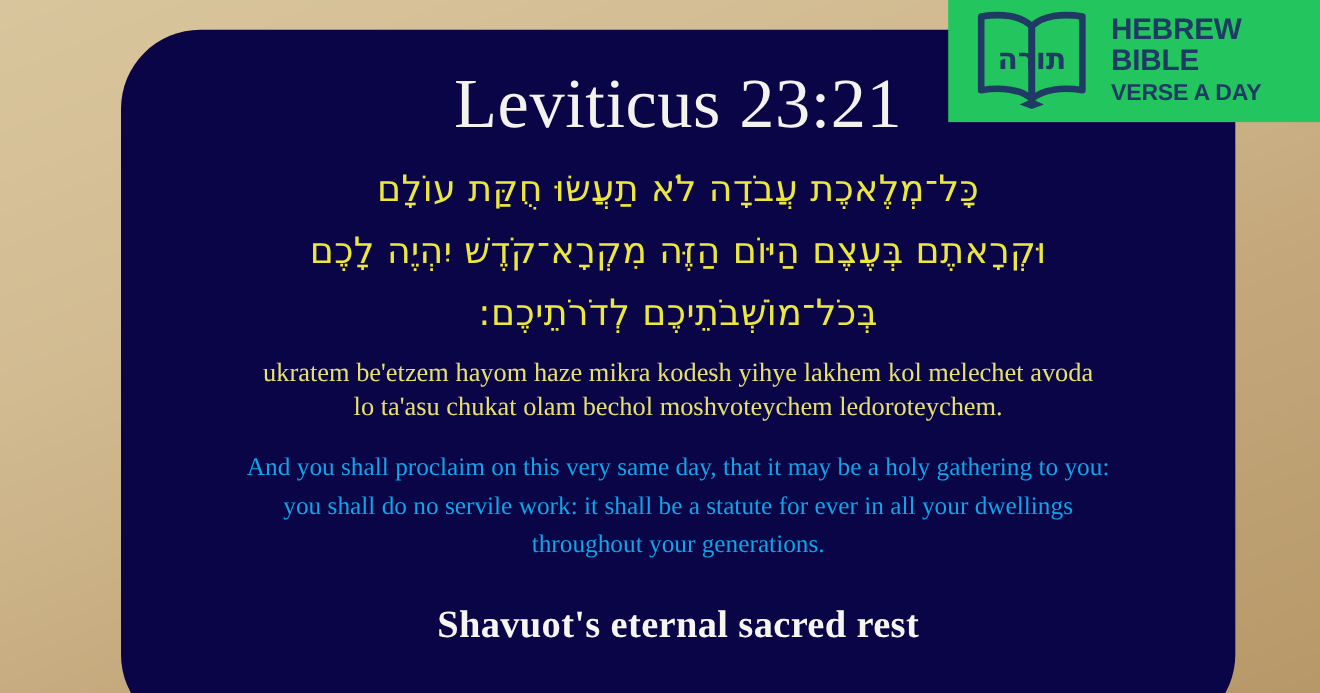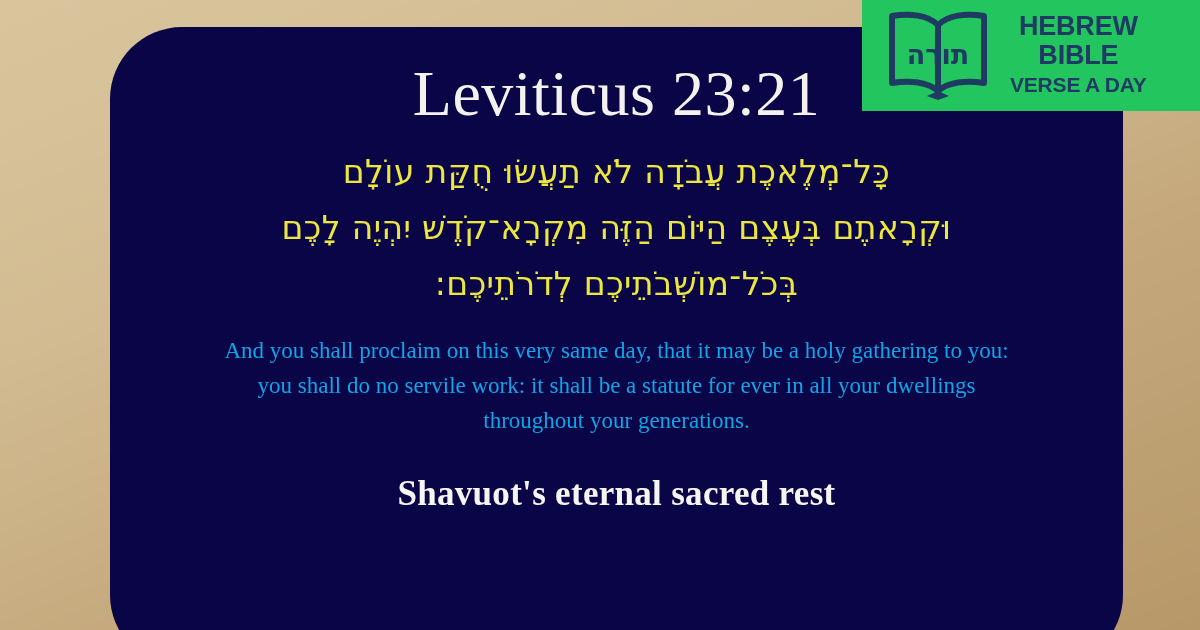--- a/index.html
+++ b/index.html
@@ -114,40 +114,41 @@
     padding:9px 12px 9px 18px;
   }
   #brand-book-icon{ flex:0 0 auto; }
   #brand-text{
     color:#1f3b63;
     font-family:"Liberation Sans", sans-serif;
     font-weight:700;
     font-size:27px;
     line-height:29px;
     letter-spacing:-.2px;
-    text-align:center;
+    text-align:left;
   }
   #brand-line-3{ font-size:21px; }
 </style>
 </head>
 <body>
 
 <div id="bg-photo-base"></div>
 <div id="bg-photo"></div>
 
 <div id="verse-card">
 
   <div id="verse-title">Leviticus 23:21</div>
 
   <div id="hebrew-block">
     <div class="hebrew-line">כָּל־מְלֶאכֶת עֲבֹדָה לֹא תַעֲשׂוּ חֻקַּת עוֹלָם</div>
     <div class="hebrew-line">וּקְרָאתֶם בְּעֶצֶם הַיּוֹם הַזֶּה מִקְרָא־קֹדֶשׁ יִהְיֶה לָכֶם</div>
     <div class="hebrew-line">בְּכֹל־מוֹשְׁבֹתֵיכֶם לְדֹרֹתֵיכֶם:</div>
   </div>
 
+  <div id="transliteration">ukratem be'etzem hayom haze mikra kodesh yihye lakhem kol melechet avoda lo ta'asu chukat olam bechol moshvoteychem ledoroteychem.</div>
 
   <div id="translation">And you shall proclaim on this very same day, that it may be a holy gathering to you: you shall do no servile work: it shall be a statute for ever in all your dwellings throughout your generations.</div>
 
   <div id="tagline">Shavuot's eternal sacred rest</div>
 
 </div>
 
 <div id="brand-logo">
   <span id="brand-book-icon">
     <svg width="116" height="94" viewBox="0 0 116 94" aria-hidden="true">

